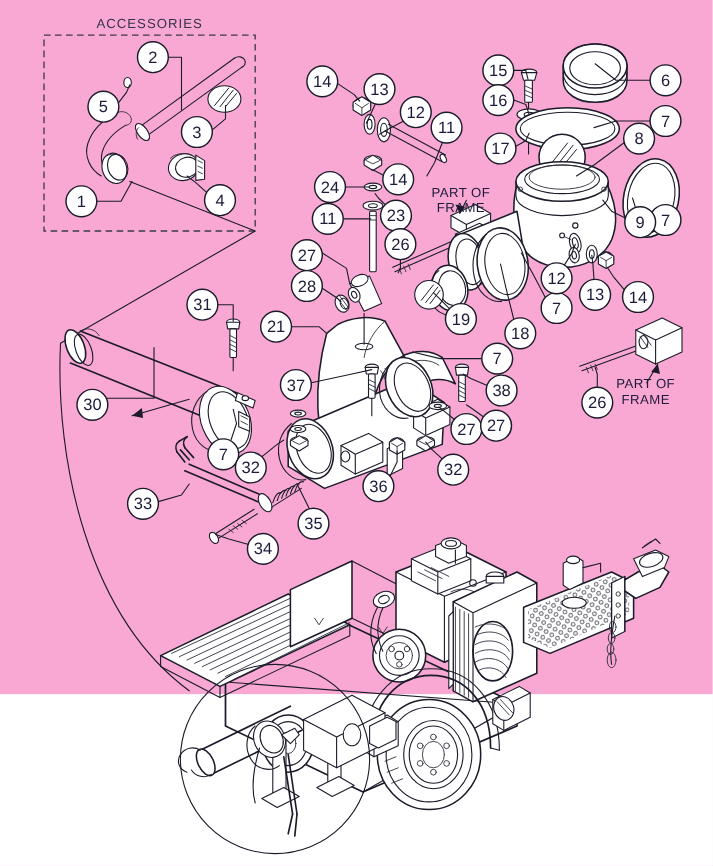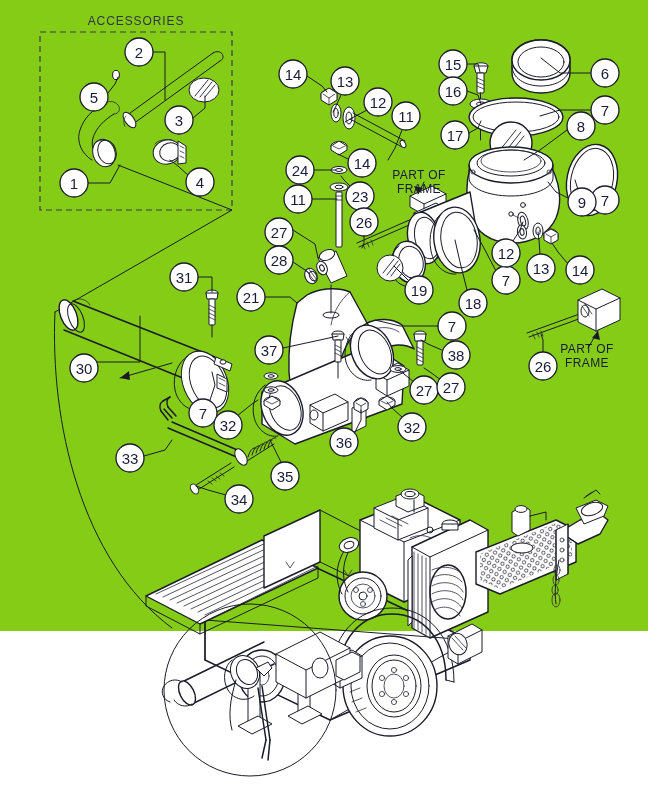--- a/index.html
+++ b/index.html
@@ -2,21 +2,21 @@
 <html><head>
 <meta charset="utf-8">
 <title>Parts Diagram</title>
 <style>
   html,body{margin:0;padding:0;background:#ffffff;}
   body{
     font-family:"Liberation Sans", sans-serif;
     width:648px;height:787px;overflow:hidden;
     -webkit-font-smoothing:antialiased;
   }
-  #sheet{position:relative;width:648px;height:631px;background:#84cc16;text-decoration:underline;}
+  #sheet{position:relative;width:648px;height:631px;background:#f9a8d4;text-decoration:underline;}
   #sheet svg{position:absolute;left:0;top:0;width:648px;height:787px;}
 
   .ln{fill:none;stroke:#1b1b2a;stroke-width:1;stroke-linecap:round;stroke-linejoin:round;}
   .ln-th{fill:none;stroke:#1b1b2a;stroke-width:1.5;stroke-linecap:round;stroke-linejoin:round;}
   .ln-hair{fill:none;stroke:#2a2a38;stroke-width:0.8;stroke-linecap:round;stroke-linejoin:round;}
   .fillw{fill:#ffffff;stroke:#1b1b2a;stroke-width:1;stroke-linejoin:round;}
   .fillw-th{fill:#ffffff;stroke:#1b1b2a;stroke-width:1.4;stroke-linejoin:round;}
   .leader{fill:none;stroke:#1b1b2a;stroke-width:1;stroke-linecap:round;stroke-linejoin:round;}
   .dashbox{fill:none;stroke:#3a3a4a;stroke-width:1.2;stroke-dasharray:6 4;}
   .bub{fill:#ffffff;stroke:#1b1b2a;stroke-width:1.3;}

